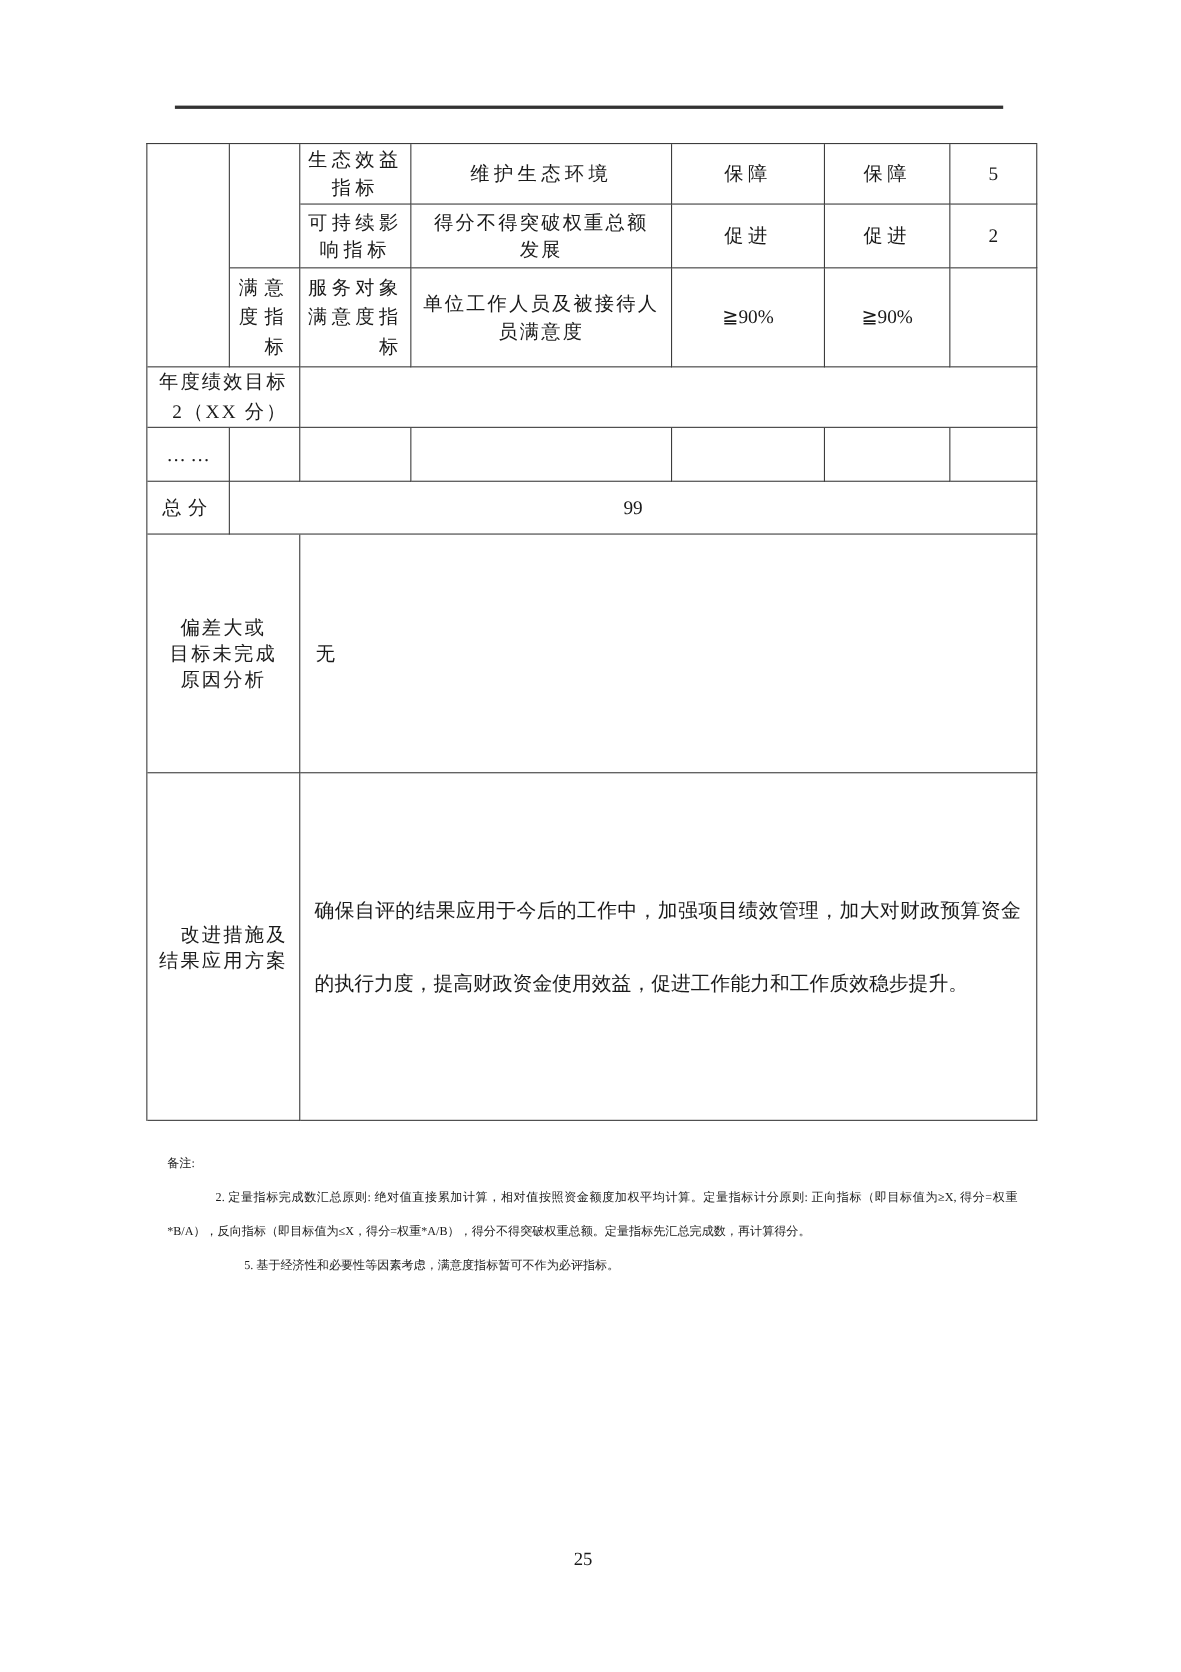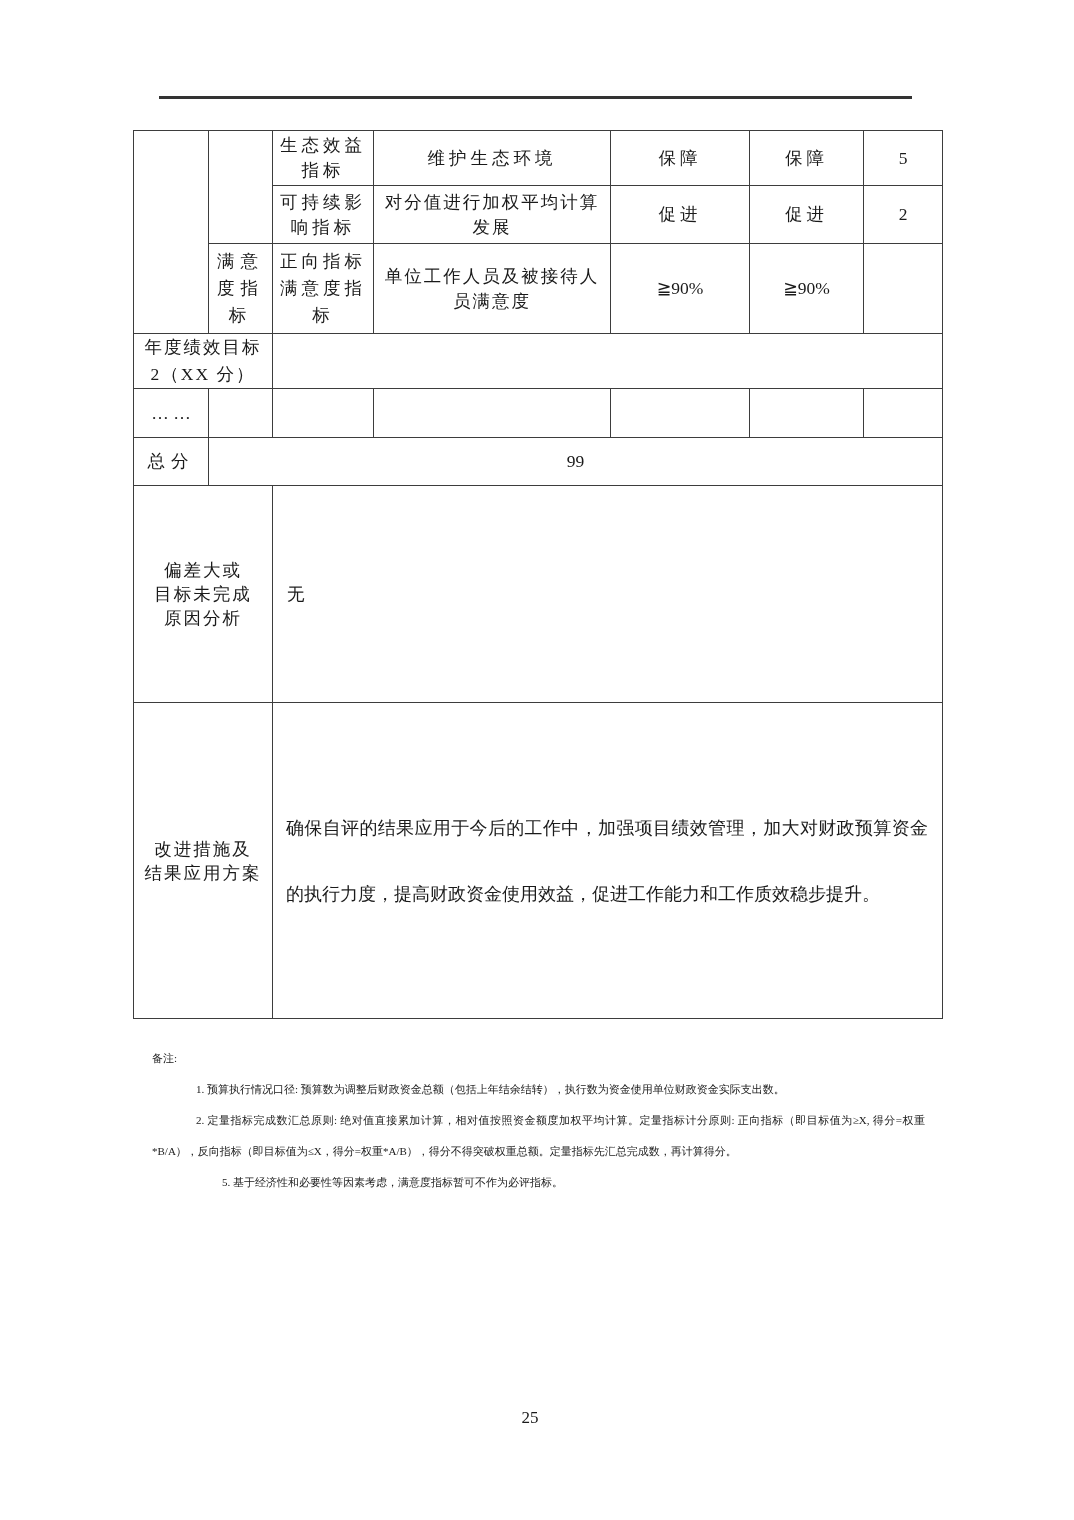--- a/index.html
+++ b/index.html
@@ -39,21 +39,21 @@
     justify-content:center;
     text-align:center;
     padding:2px 3px;
     white-space:pre-line;
     overflow:hidden;
   }
   .cell.left{justify-content:flex-start;text-align:left;padding-left:14px;}
   .ls2{letter-spacing:2px;}
   .ls4{letter-spacing:4px;}
   .ls6{letter-spacing:6px;}
-  .lh27{line-height:27px;}
+  .lh27{line-height:27px;text-align:right;}
   .lh36{line-height:24px;}
   .para{
     display:block;
     text-align:justify;
     white-space:normal;
     font-size:18px;
     line-height:66px;
     padding:0 14px 0 13px;
   }
   .vcenter{display:flex;align-items:center;}
@@ -89,30 +89,30 @@
 
     <div class="cell ls4" style="grid-column:3;grid-row:1;">生态效益
 指标</div>
     <div class="cell ls4" style="grid-column:4;grid-row:1;">维护生态环境</div>
     <div class="cell ls4" style="grid-column:5;grid-row:1;">保障</div>
     <div class="cell ls4" style="grid-column:6;grid-row:1;">保障</div>
     <div class="cell" style="grid-column:7;grid-row:1;">5</div>
 
     <div class="cell ls4" style="grid-column:3;grid-row:2;">可持续影
 响指标</div>
-    <div class="cell ls2" style="grid-column:4;grid-row:2;">对分值进行加权平均计算
+    <div class="cell ls2" style="grid-column:4;grid-row:2;">得分不得突破权重总额
 发展</div>
     <div class="cell ls4" style="grid-column:5;grid-row:2;">促进</div>
     <div class="cell ls4" style="grid-column:6;grid-row:2;">促进</div>
     <div class="cell" style="grid-column:7;grid-row:2;">2</div>
 
     <div class="cell ls6 lh27" style="grid-column:2;grid-row:3;">满意
 度指
 标</div>
-    <div class="cell ls4 lh27" style="grid-column:3;grid-row:3;">正向指标
+    <div class="cell ls4 lh27" style="grid-column:3;grid-row:3;">服务对象
 满意度指
 标</div>
     <div class="cell ls2" style="grid-column:4;grid-row:3;">单位工作人员及被接待人
 员满意度</div>
     <div class="cell" style="grid-column:5;grid-row:3;">≧90%</div>
     <div class="cell" style="grid-column:6;grid-row:3;">≧90%</div>
     <div class="cell" style="grid-column:7;grid-row:3;"></div>
 
     <div class="cell ls2 lh27" style="grid-column:1 / span 2;grid-row:4;">年度绩效目标
 2（XX 分）</div>
@@ -127,30 +127,29 @@
     <div class="cell" style="grid-column:7;grid-row:5;"></div>
 
     <div class="cell ls6" style="grid-column:1;grid-row:6;">总分</div>
     <div class="cell" style="grid-column:2 / span 6;grid-row:6;">99</div>
 
     <div class="cell ls2 lh36" style="grid-column:1 / span 2;grid-row:7;">偏差大或
 目标未完成
 原因分析</div>
     <div class="cell left" style="grid-column:3 / span 5;grid-row:7;">无</div>
 
-    <div class="cell ls2 lh36" style="grid-column:1 / span 2;grid-row:8;">改进措施及
+    <div class="cell ls2 lh36" style="grid-column:1 / span 2;grid-row:8;text-align:right;">改进措施及
 结果应用方案</div>
     <div class="cell vcenter" style="grid-column:3 / span 5;grid-row:8;padding:0;">
       <span class="para">确保自评的结果应用于今后的工作中，加强项目绩效管理，加大对财政预算资金的执行力度，提高财政资金使用效益，促进工作能力和工作质效稳步提升。</span>
     </div>
 
   </div>
 
   <div class="notes">
     <p>备注:</p>
-    <p class="note">1. 预算执行情况口径: 预算数为调整后财政资金总额（包括上年结余结转），执行数为资金使用单位财政资金实际支出数。</p>
     <p class="note">2. 定量指标完成数汇总原则: 绝对值直接累加计算，相对值按照资金额度加权平均计算。定量指标计分原则: 正向指标（即目标值为≥X, 得分=权重*B/A），反向指标（即目标值为≤X，得分=权重*A/B），得分不得突破权重总额。定量指标先汇总完成数，再计算得分。</p>
     <p class="note note-extra">5. 基于经济性和必要性等因素考虑，满意度指标暂可不作为必评指标。</p>
   </div>
 
   <div class="page-number">25</div>
 
 </div>
 
 </body></html>

